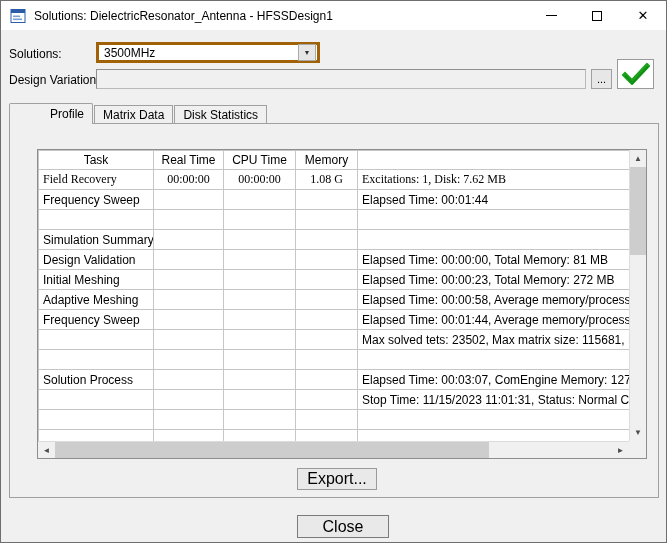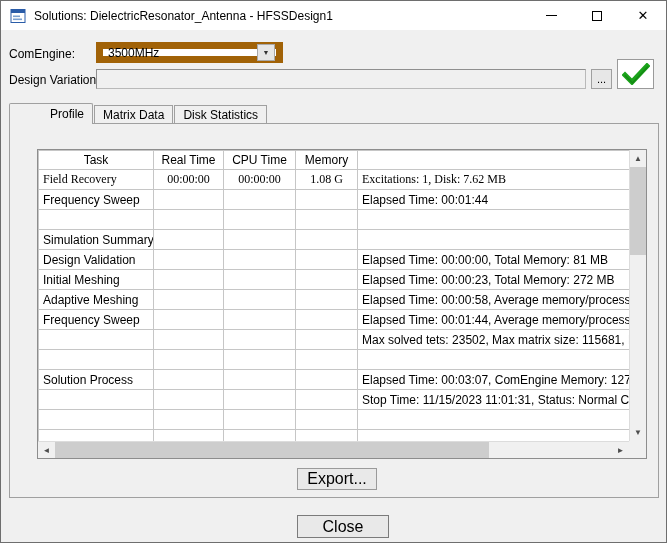--- a/index.html
+++ b/index.html
@@ -27,22 +27,22 @@
   .win-controls { margin-left:auto; display:flex; height:100%; }
   .win-btn { width:46px; height:100%; display:flex; align-items:center; justify-content:center; cursor:default; }
   .glyph-min { width:11px; border-top:1px solid #000; display:inline-block; }
   .glyph-max { width:10px; height:10px; border:1px solid #000; display:inline-block; }
   .glyph-close { font-size:13px; line-height:1; }
   
   .label { position:absolute; white-space:nowrap; }
   .lbl-sim { left:8px; top:46px; }
   .lbl-dv  { left:8px; top:72px; }
   .combobox {
-    position:absolute; left:95px; top:41px; width:187px; height:21px;
-    background:#fff; border:7px solid #a16207; display:flex; align-items:center;
+    position:absolute; left:95px; top:41px; width:224px; height:21px;
+    background:#fff; border:3px solid #a16207; display:flex; align-items:center;
   }
   .combo-value { flex:1; padding-left:5px; overflow:hidden; white-space:nowrap; }
   .combo-btn {
     width:18px; height:17px; margin-right:1px;
     background:#e6e6e6; border:1px solid #a9a9a9;
     display:flex; align-items:center; justify-content:center;
     font-size:7px; color:#333;
   }
   .dv-field {
     position:absolute; left:95px; top:68px; width:490px; height:20px;
@@ -134,21 +134,21 @@
       </div>
       <div class="win-btn">
         <span class="glyph-max"></span>
       </div>
       <div class="win-btn">
         <span class="glyph-close">✕</span>
       </div>
     </div>
   </div>
 
-  <span class="label lbl-sim">ComEngine:</span>
+  <span class="label lbl-sim">Solutions:</span>
   <div class="combobox">
     <span class="combo-value">3500MHz</span>
     <span class="combo-btn">
       <span>▼</span>
     </span>
   </div>
 
   <span class="label lbl-dv">Design Variation:</span>
   <div class="dv-field"></div>
   <button class="browse-btn">...</button>

